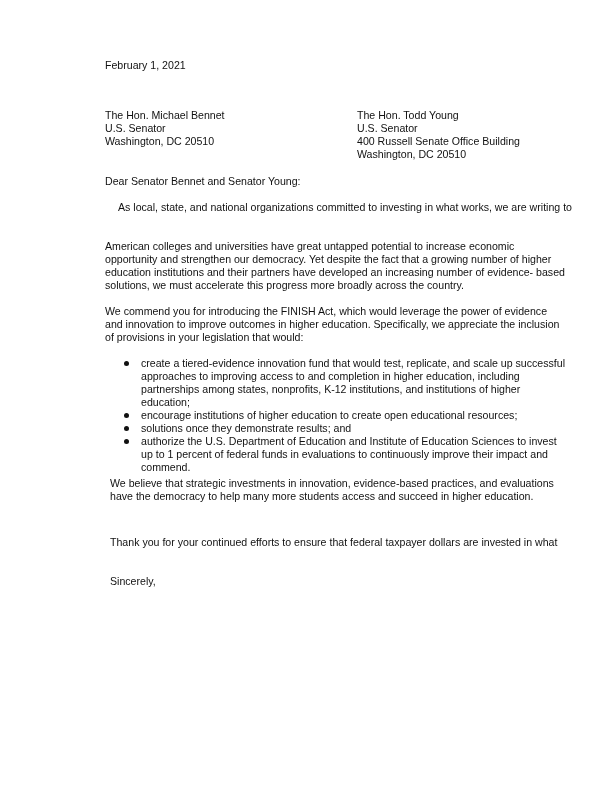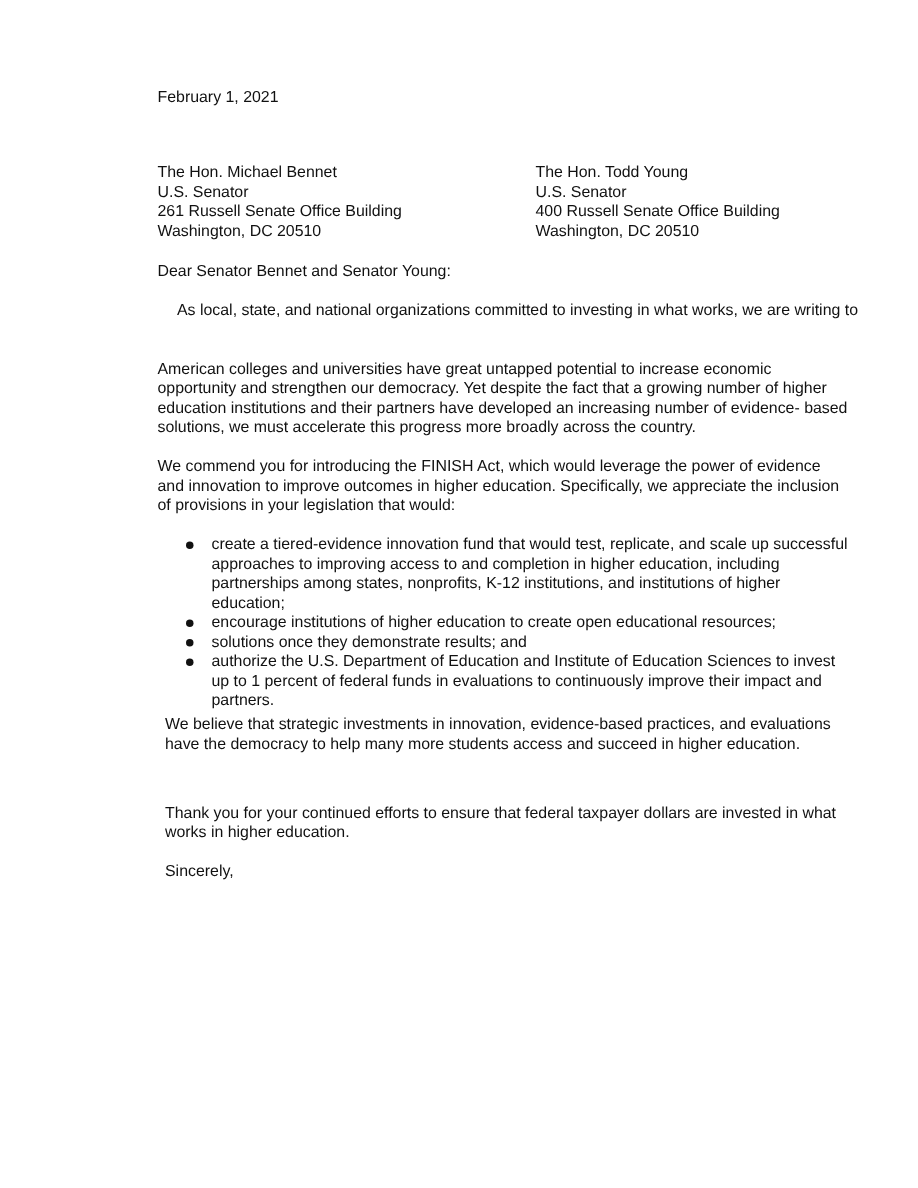--- a/index.html
+++ b/index.html
@@ -42,21 +42,20 @@
 </head>
 <body>
 
 <div>
 
   <div class="abs date">February 1, 2021</div>
 
   <div class="abs addr addr-left">
     <div>The Hon. Michael Bennet</div>
     <div>U.S. Senator</div>
-    <div>261 Russell Senate Office Building</div>
     <div>Washington, DC 20510</div>
   </div>
 
   <div class="abs addr addr-right">
     <div>The Hon. Todd Young</div>
     <div>U.S. Senator</div>
     <div>400 Russell Senate Office Building</div>
     <div>Washington, DC 20510</div>
   </div>
 
@@ -92,29 +91,28 @@
       <div class="line">encourage institutions of higher education to create open educational resources;</div>
     </div>
     <div class="bullet-item">
       <span class="bullet-dot"></span>
       <div class="line">solutions once they demonstrate results; and</div>
     </div>
     <div class="bullet-item">
       <span class="bullet-dot"></span>
       <div class="line">authorize the U.S. Department of Education and Institute of Education Sciences to invest</div>
       <div class="line">up to 1 percent of federal funds in evaluations to continuously improve their impact and</div>
-      <div class="line">partners.</div>
+      <div class="line">commend.</div>
     </div>
   </div>
 
   <div class="abs para indent" style="top:477px;">
     <div class="line">We believe that strategic investments in innovation, evidence-based practices, and evaluations</div>
     <div class="line">have the democracy to help many more students access and succeed in higher education.</div>
   </div>
 
   <div class="abs para indent" style="top:536px;">
     <div class="line">Thank you for your continued efforts to ensure that federal taxpayer dollars are invested in what</div>
-    <div class="line">works in higher education.</div>
   </div>
 
   <div class="abs para indent" style="top:575px;">Sincerely,</div>
 
 </div>
 
 </body></html>

